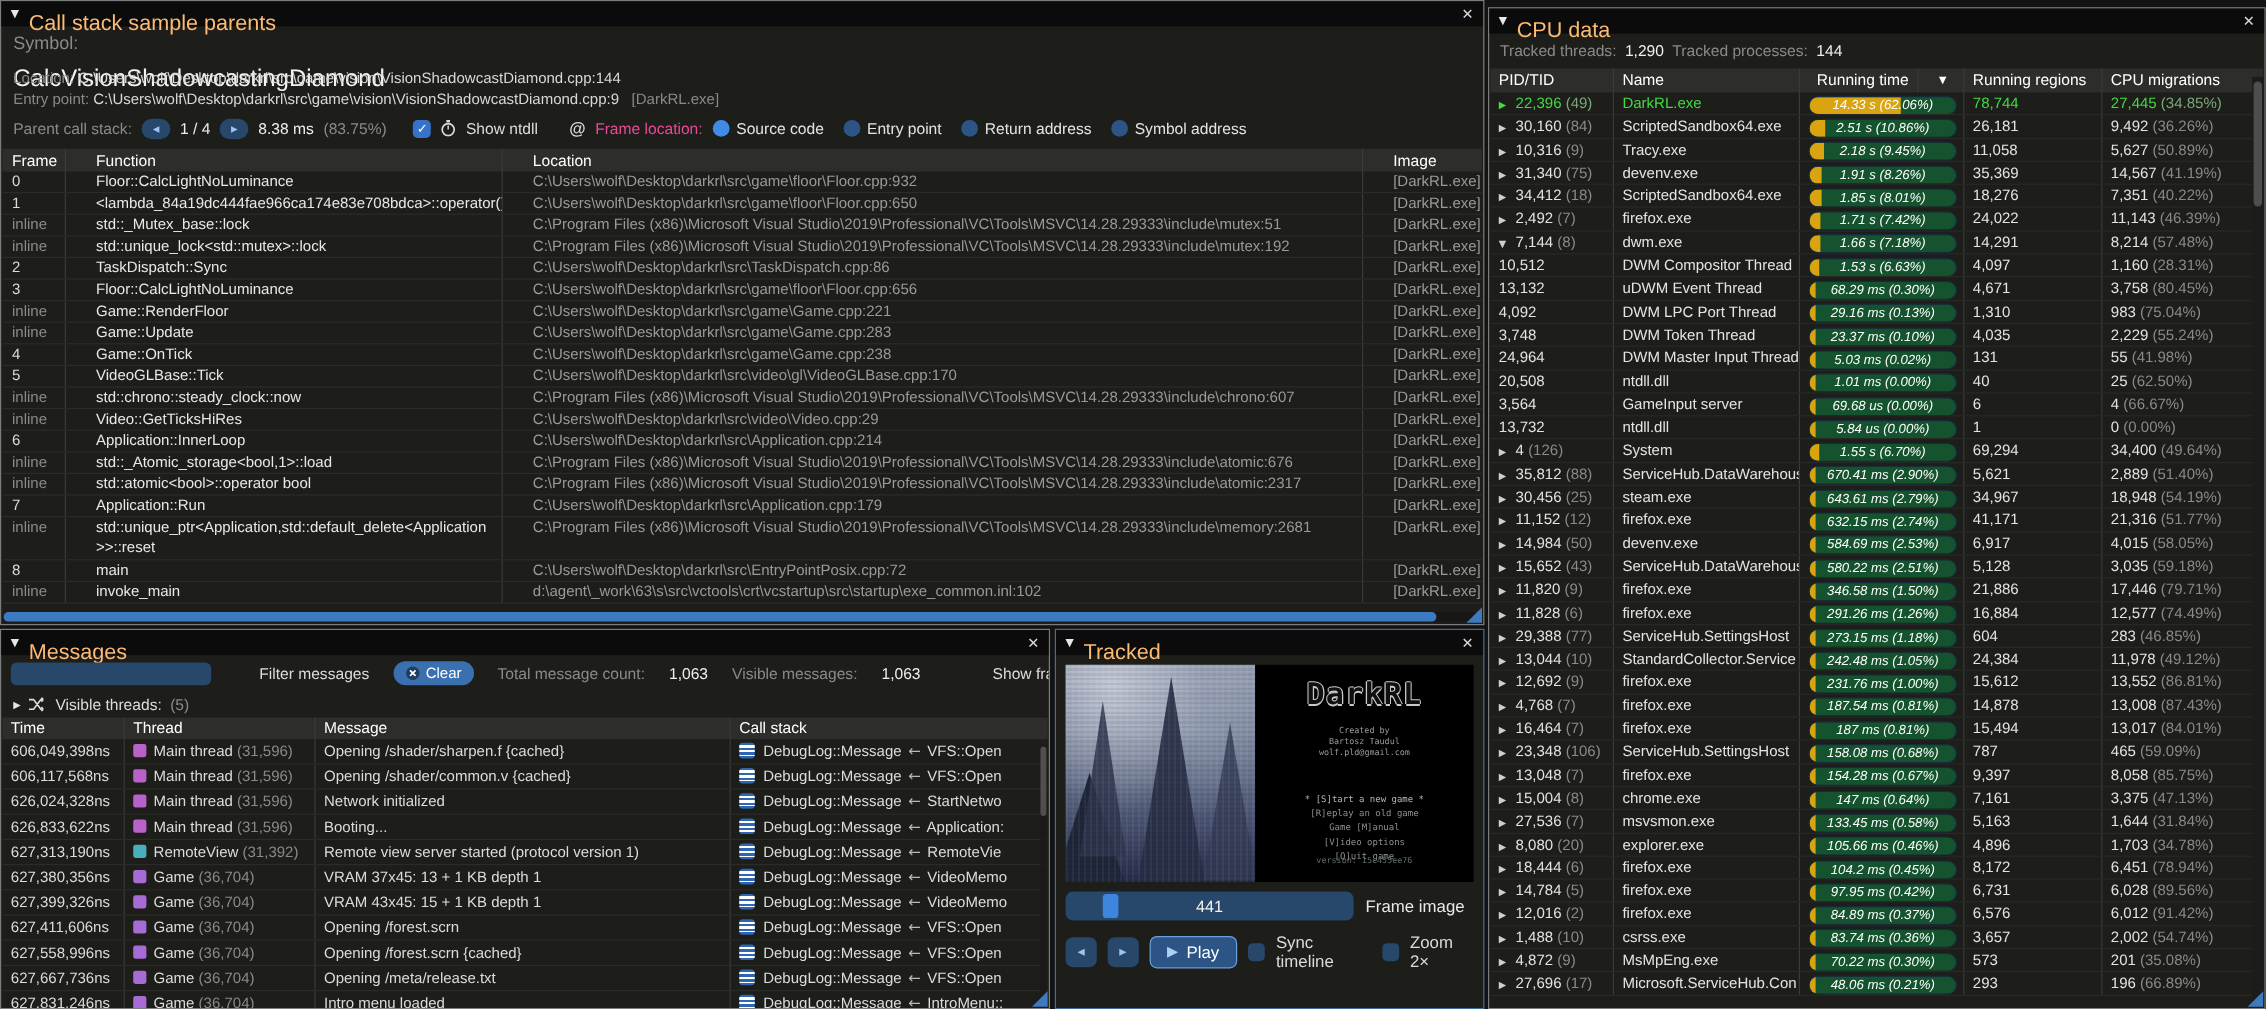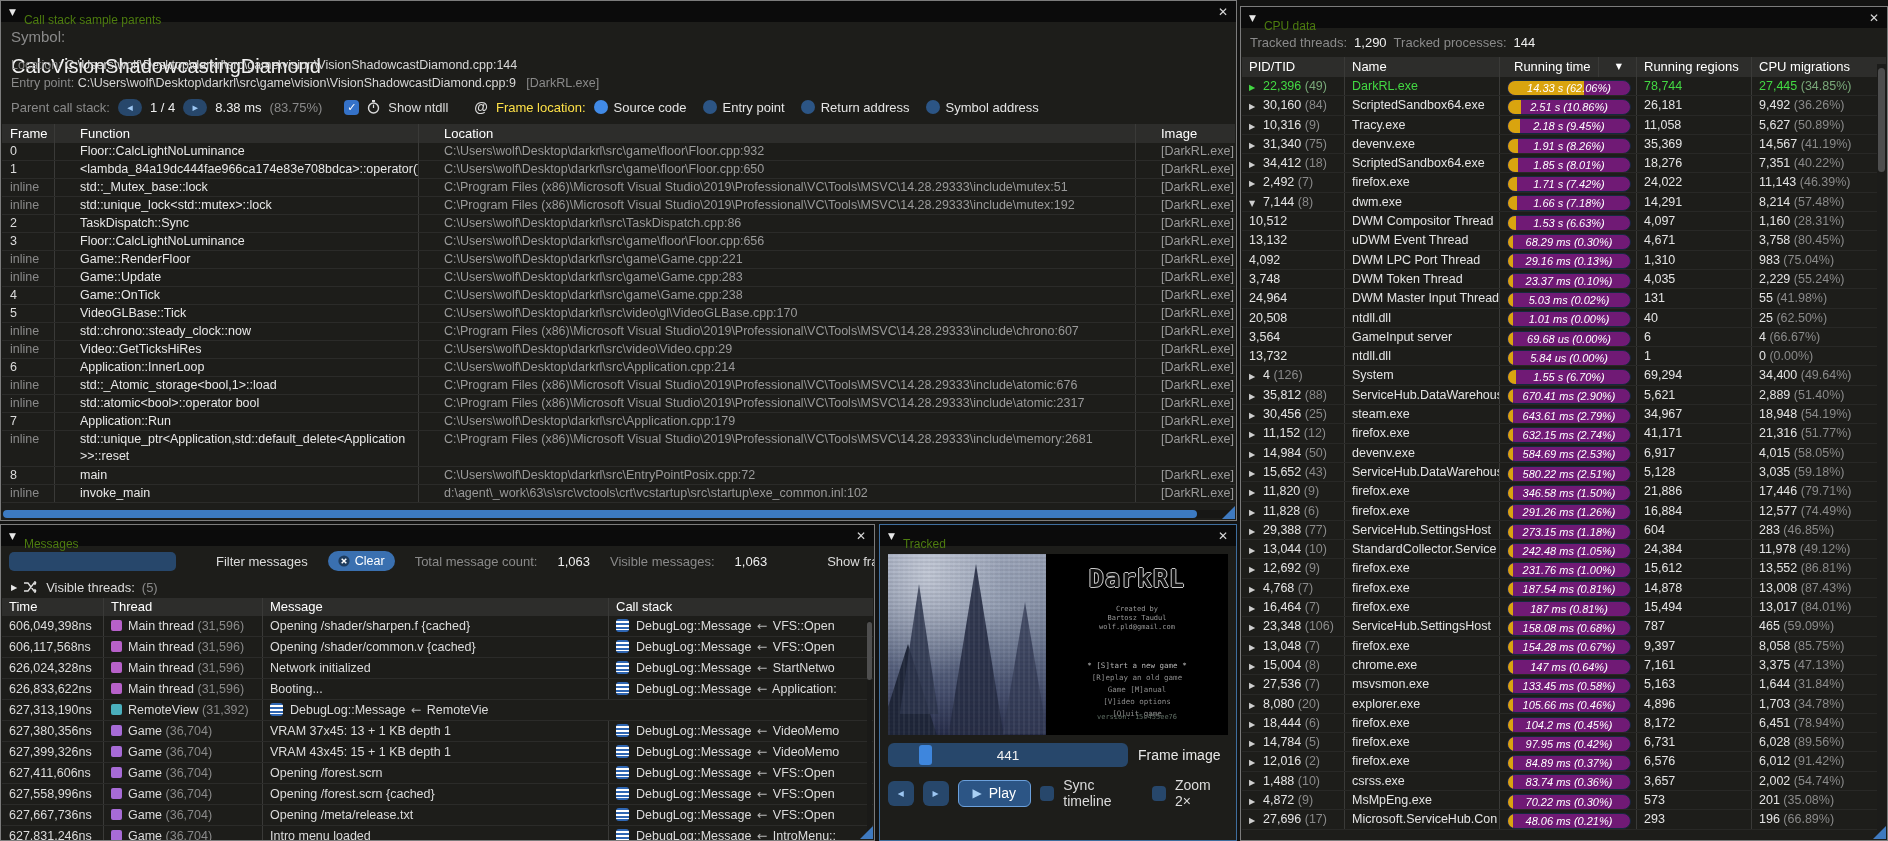--- a/index.html
+++ b/index.html
@@ -1,19 +1,19 @@
 <!DOCTYPE html>
 <html><head>
 <meta charset="utf-8">
 <style>
   html,body{margin:0;padding:0;background:#131312;width:1888px;height:841px;overflow:hidden;
     font-family:"Liberation Sans",sans-serif;color:#dcdcdc;font-size:13px;}
   .panel{position:absolute;background:#1d1d1a;border:1px solid #7c7c7c;box-sizing:border-box;overflow:hidden;}
   .phdr{height:21px;background:#0b0b0b;display:flex;align-items:center;padding:0 8px;gap:8px;}
-  .phdr .ttl{color:#4d7c0f;font-size:12px;margin-top:16px;}
+  .phdr .ttl{color:#fdba74;font-size:18px;margin-top:16px;}
   .tri{font-family:"DejaVu Sans",sans-serif;font-size:9px;color:#e8e8e8;}
   .close{margin-left:auto;font-family:"DejaVu Sans",sans-serif;color:#dadada;font-size:12px;cursor:default;}
   .dim{color:#8a8a8a;}
   .lbl{color:#8a8a8a;}
   .val{color:#efefef;}
   em{font-style:normal;color:#8a8a8a;}
   .grip{position:absolute;right:1px;bottom:1px;width:0;height:0;border-left:13px solid transparent;border-bottom:13px solid #3f7ac0;}
 
   
   #callstack{left:0;top:0;width:1237px;height:521px;}
@@ -107,21 +107,21 @@
   .sort-tri{font-family:"DejaVu Sans",sans-serif;font-size:8px;color:#fff;}
   .cr{height:18.3px;line-height:18.3px;border-bottom:1px solid #28282
 
 6;font-size:12.5px;margin:0 1px;}
   .cr{border-bottom:1px solid #282826;}
   .cr .xp{display:inline-block;width:14px;font-family:"DejaVu Sans",sans-serif;font-size:8px;color:#cfcfcf;}
   .cr.child .cp{}
   .cr .cp,.cr .cn,.cr .crg,.cr .cm{color:#e4e4e4;}
   .cr.grn .cp,.cr.grn .cn,.cr.grn .crg,.cr.grn .cm,.cr.grn .xp{color:#43d943;}
   .cr.grn em{color:#79a879;}
-  .bar{position:relative;display:inline-block;width:122px;height:14px;margin-top:2px;background:#701a75;border-radius:8px;overflow:hidden;vertical-align:middle;border:1px solid #16293d;text-decoration:underline;}
+  .bar{position:relative;display:inline-block;width:122px;height:14px;margin-top:2px;background:#14532d;border-radius:8px;overflow:hidden;vertical-align:middle;border:1px solid #16293d;text-decoration:underline;}
   .bar .fill{position:absolute;left:0;top:0;bottom:0;background:#d9a40f;}
   .bar .bt{position:absolute;left:0;right:0;top:0;bottom:0;display:flex;align-items:center;justify-content:center;color:#fff;font-size:11px;font-style:italic;line-height:14px;}
   .cpu-vscroll{position:absolute;right:1px;top:57px;width:9px;bottom:2px;background:#1c1c1a;}
   .cpu-vscroll .thumb{position:absolute;top:4px;left:1px;right:1px;height:104px;background:#4e4e4e;border-radius:4px;}
 </style>
 </head>
 <body>
 
 <div class="panel" id="callstack">
   <div class="phdr">
@@ -153,21 +153,21 @@
       <span style="width:6px"></span>
       <span class="chk">✓</span>
       <svg class="icon-svg" width="13" height="14" viewBox="0 0 13 14">
           <rect x="5" y="0" width="3" height="2" fill="#dcdcdc"></rect>
           <circle cx="6.5" cy="8" r="5" fill="none" stroke="#dcdcdc" stroke-width="1.4"></circle>
           <line x1="6.5" y1="8" x2="6.5" y2="4.6" stroke="#dcdcdc" stroke-width="1.2"></line>
         </svg>
       <span>Show ntdll</span>
       <span style="width:10px"></span>
       <span class="at">@</span>
-      <span class="lbl" style="color:#fde047">Frame location:</span>
+      <span class="lbl" style="color:#ec4899">Frame location:</span>
       <span class="radio sel"></span>
       <span class="rlbl">Source code</span>
       <span class="radio"></span>
       <span class="rlbl">Entry point</span>
       <span class="radio"></span>
       <span class="rlbl">Return address</span>
       <span class="radio"></span>
       <span class="rlbl">Symbol address</span>
     </div>
   </div>
@@ -367,20 +367,21 @@
       </div>
       <div class="mr">
         <span>626,833,622ns</span>
         <span><i class="sw" style="background:#b761c9"></i>Main thread <em>(31,596)</em></span>
         <span>Booting...</span>
         <span><i class="list-ic"></i>DebugLog::Message <b class="arr">←</b> Application:</span>
       </div>
       <div class="mr">
         <span>627,313,190ns</span>
         <span><i class="sw" style="background:#4aafbc"></i>RemoteView <em>(31,392)</em></span>
+        <span>Remote view server started (protocol version 1)</span>
         <span><i class="list-ic"></i>DebugLog::Message <b class="arr">←</b> RemoteVie</span>
       </div>
       <div class="mr">
         <span>627,380,356ns</span>
         <span><i class="sw" style="background:#a76bd6"></i>Game <em>(36,704)</em></span>
         <span>VRAM 37x45: 13 + 1 KB   depth 1</span>
         <span><i class="list-ic"></i>DebugLog::Message <b class="arr">←</b> VideoMemo</span>
       </div>
       <div class="mr">
         <span>627,399,326ns</span>

